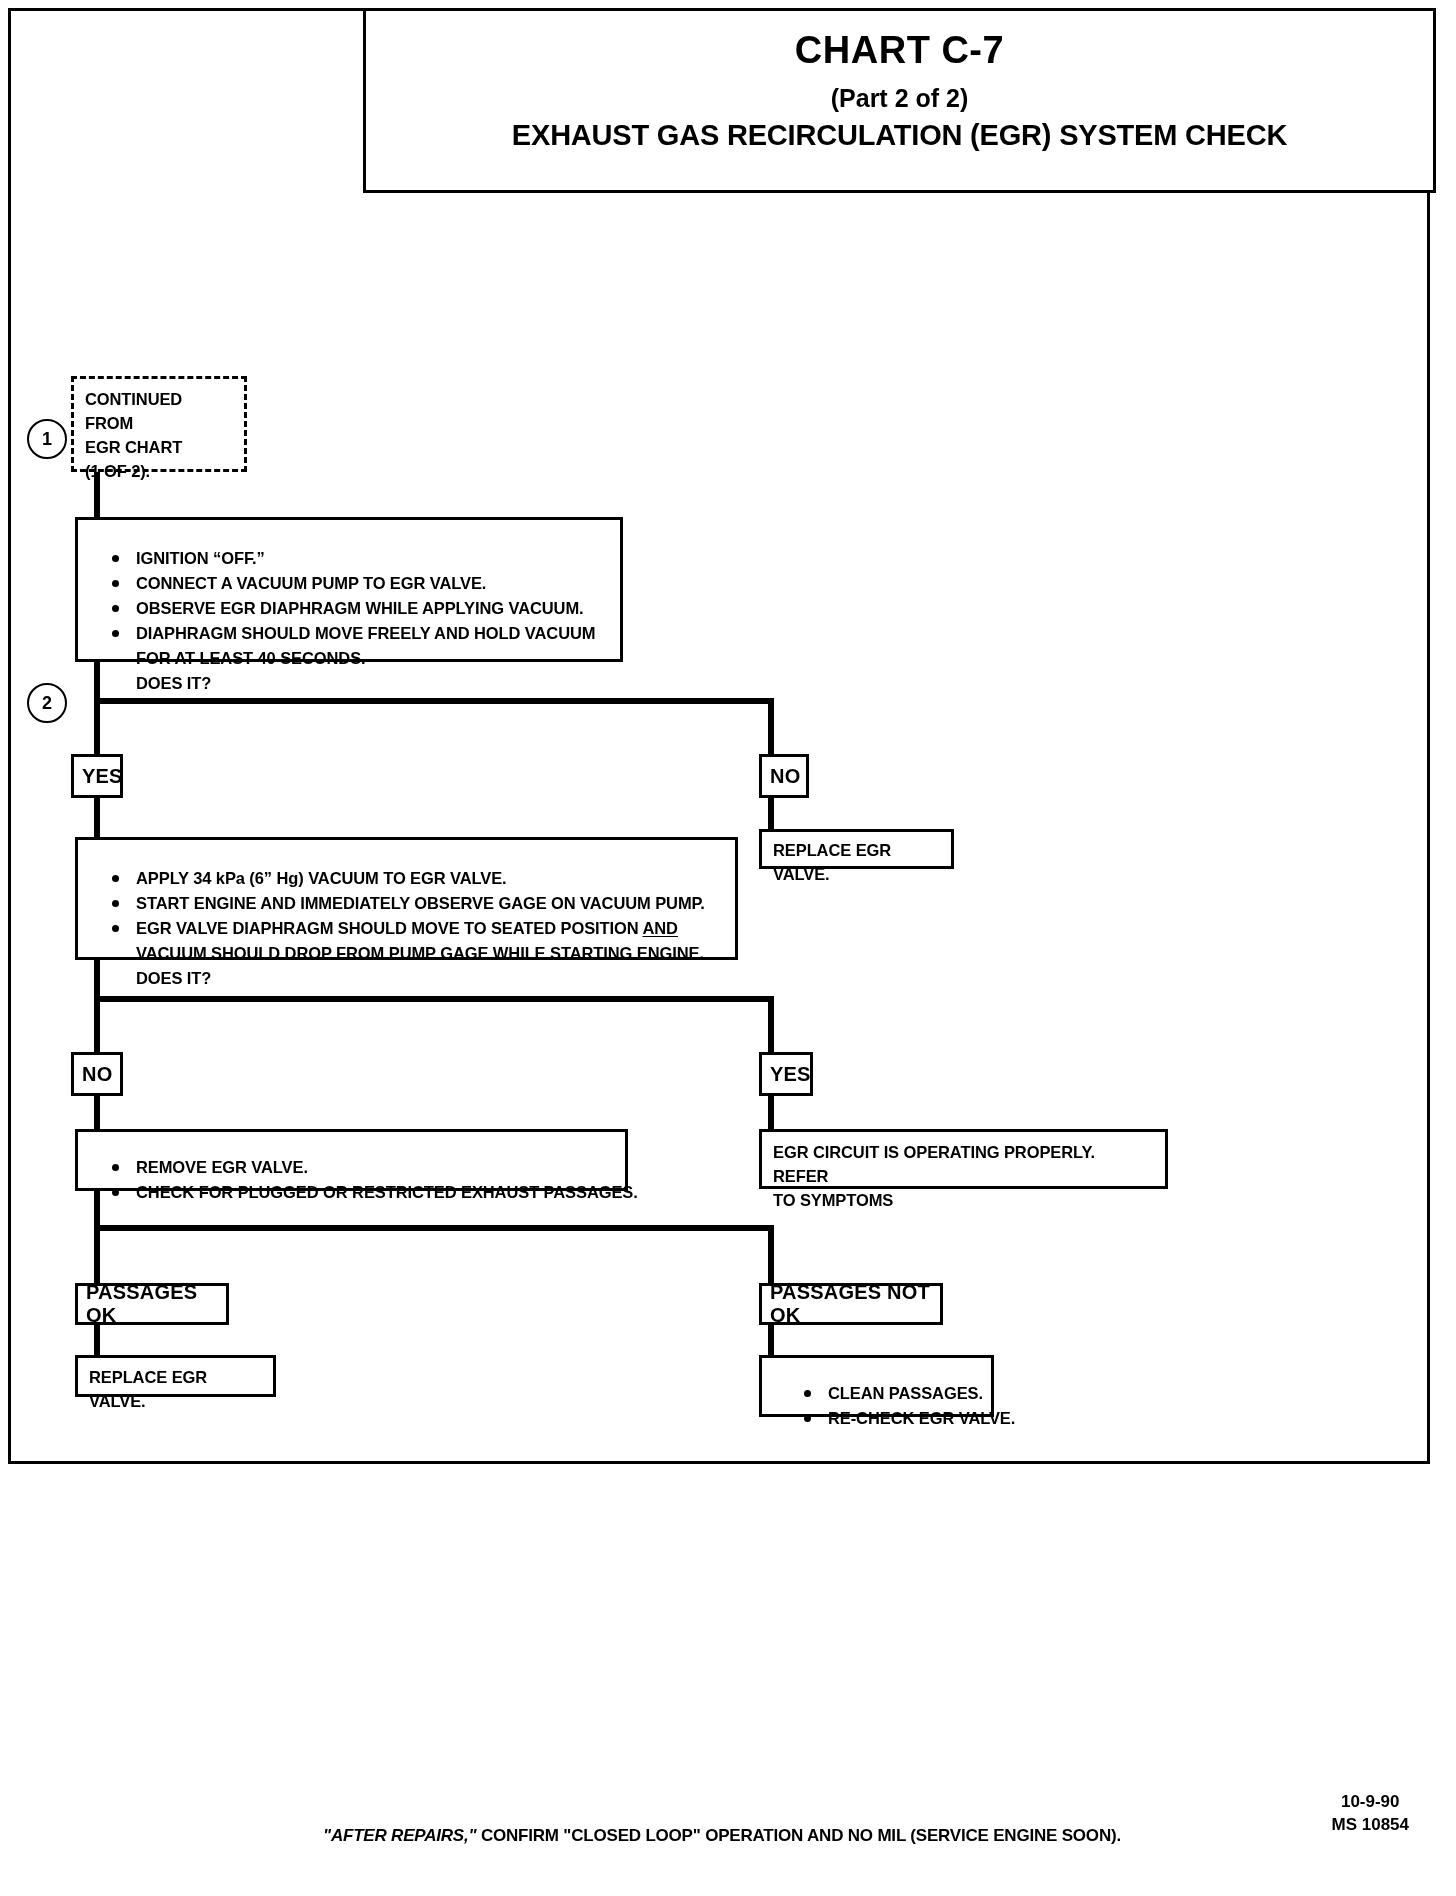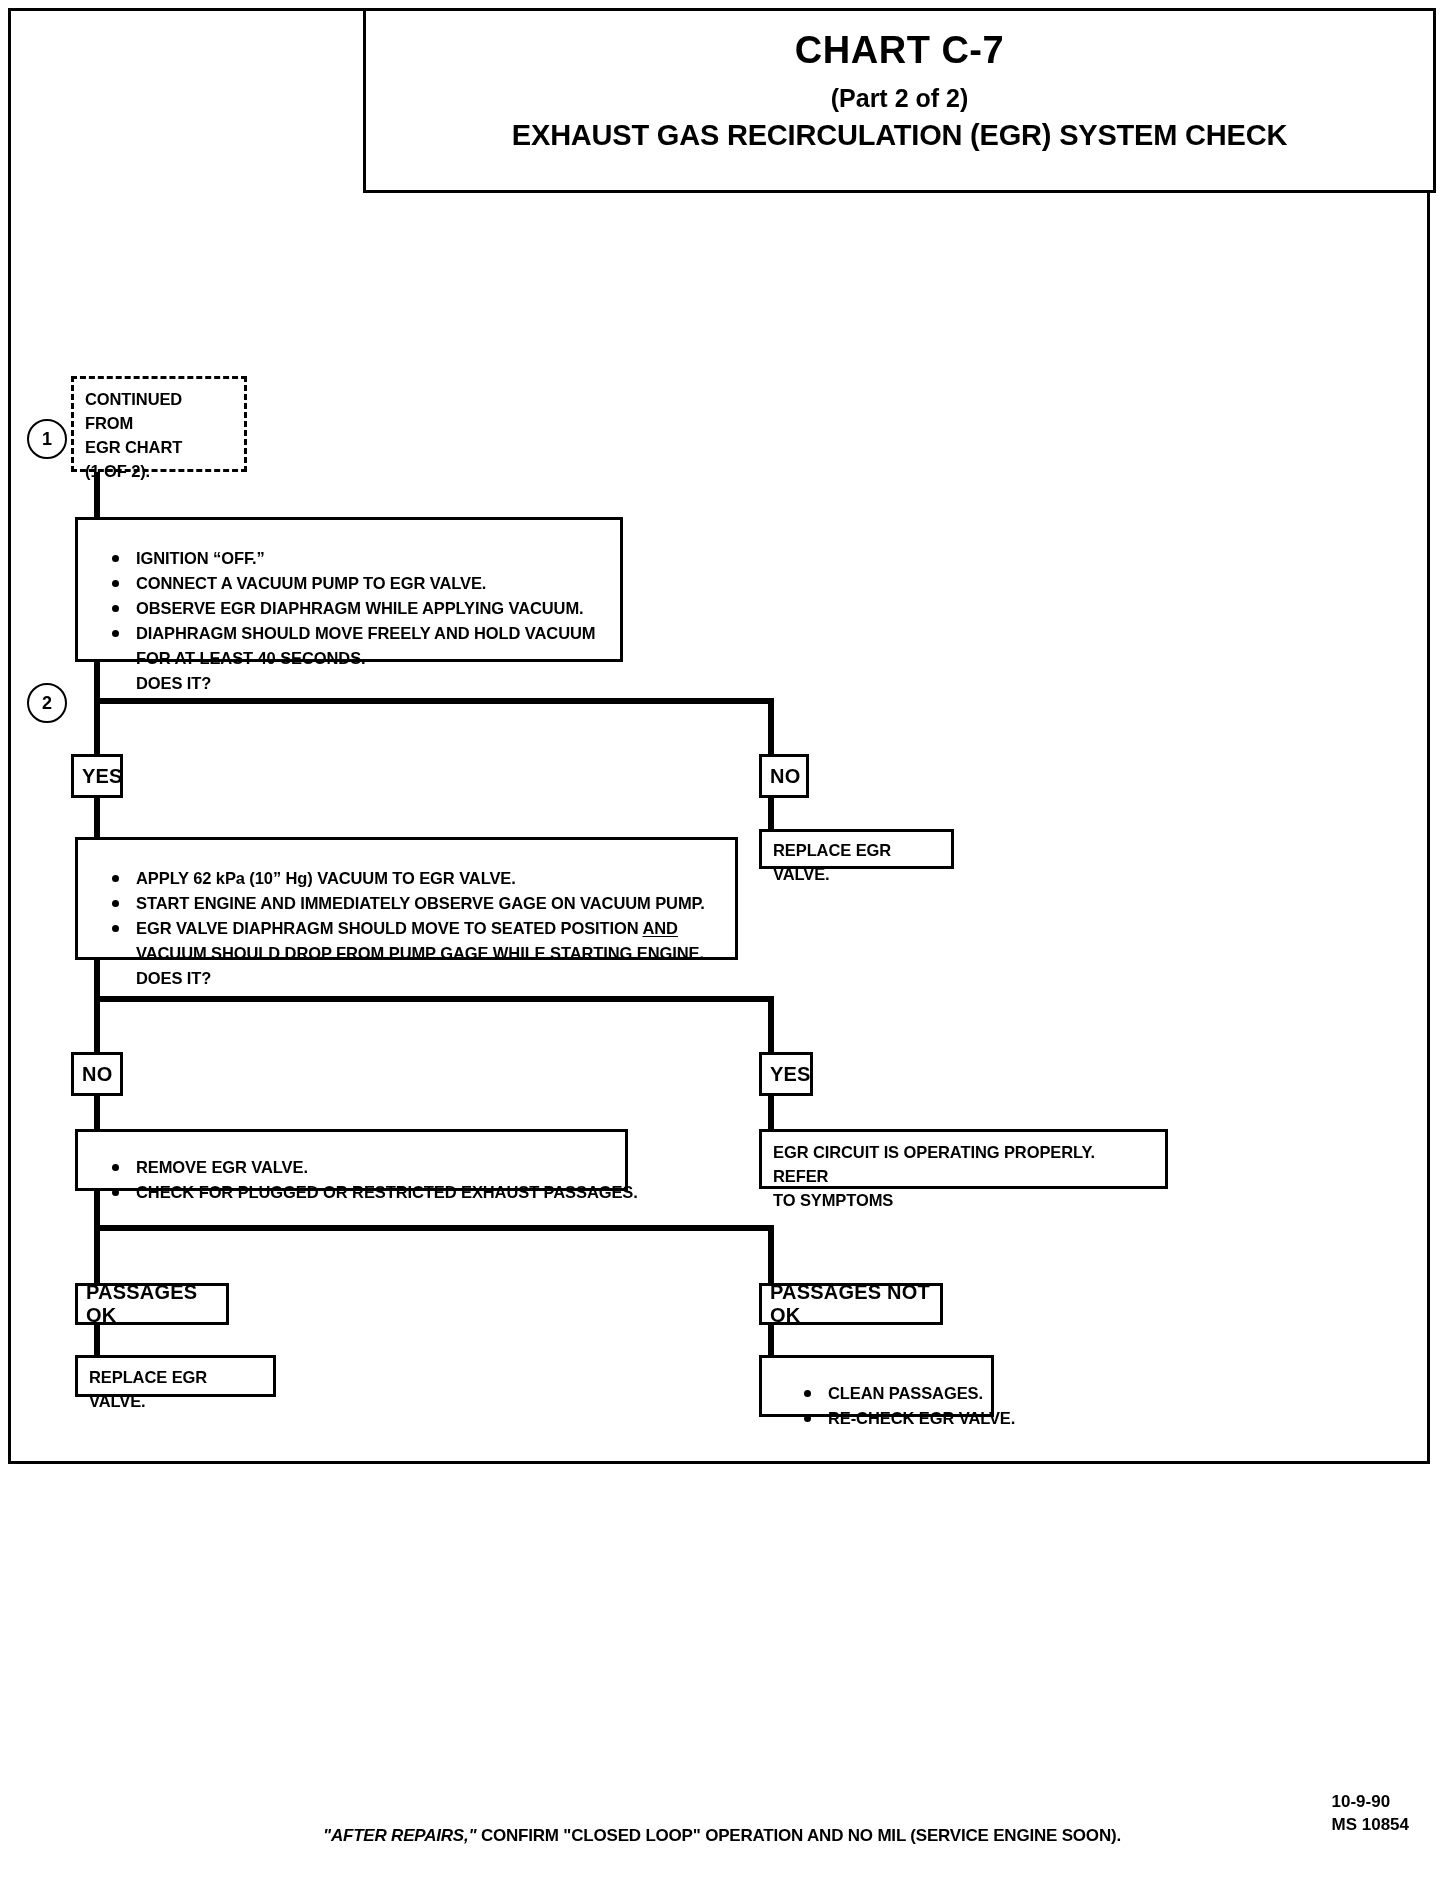--- a/index.html
+++ b/index.html
@@ -118,21 +118,21 @@
     width: 1422px;
     text-align: center;
     font-size: 17px;
     font-weight: bold;
     letter-spacing: -0.2px;
   }
   .footer-note i { font-style: italic; }
   .footer-code {
     position: absolute;
     right: 18px; top: 1780px;
-    text-align: left;
+    text-align: center;
     font-size: 17px;
     font-weight: bold;
     line-height: 1.35;
   }
 </style>
 </head>
 <body>
 
 <div id="page">
 
@@ -183,21 +183,21 @@
 
   <div class="node" style="left:748px; top:818px; width:195px; height:40px;">
     <div class="pad" style="padding-top:7px;">REPLACE EGR VALVE.</div>
   </div>
 
   <div class="step-circle" style="left:16px; top:672px;">
     <span>2</span>
   </div>
   <div class="node" style="left:64px; top:826px; width:663px; height:123px;">
     <ul class="bullets">
-      <li>APPLY 62 kPa (10” Hg) VACUUM TO EGR VALVE.</li>
+      <li>APPLY 34 kPa (6” Hg) VACUUM TO EGR VALVE.</li>
       <li>START ENGINE AND IMMEDIATELY OBSERVE GAGE ON VACUUM PUMP.</li>
       <li><span>EGR VALVE DIAPHRAGM SHOULD MOVE TO SEATED POSITION </span><u>AND</u></li>
       <li class="cont">VACUUM SHOULD DROP FROM PUMP GAGE WHILE STARTING ENGINE.</li>
       <li class="cont">DOES IT?</li>
     </ul>
   </div>
 
   <div class="vline" style="left:83px; top:949px; height:42px;"></div>
   <div class="hline" style="left:83px; top:985px; width:680px;"></div>
   <div class="vline" style="left:83px; top:985px; height:56px;"></div>

